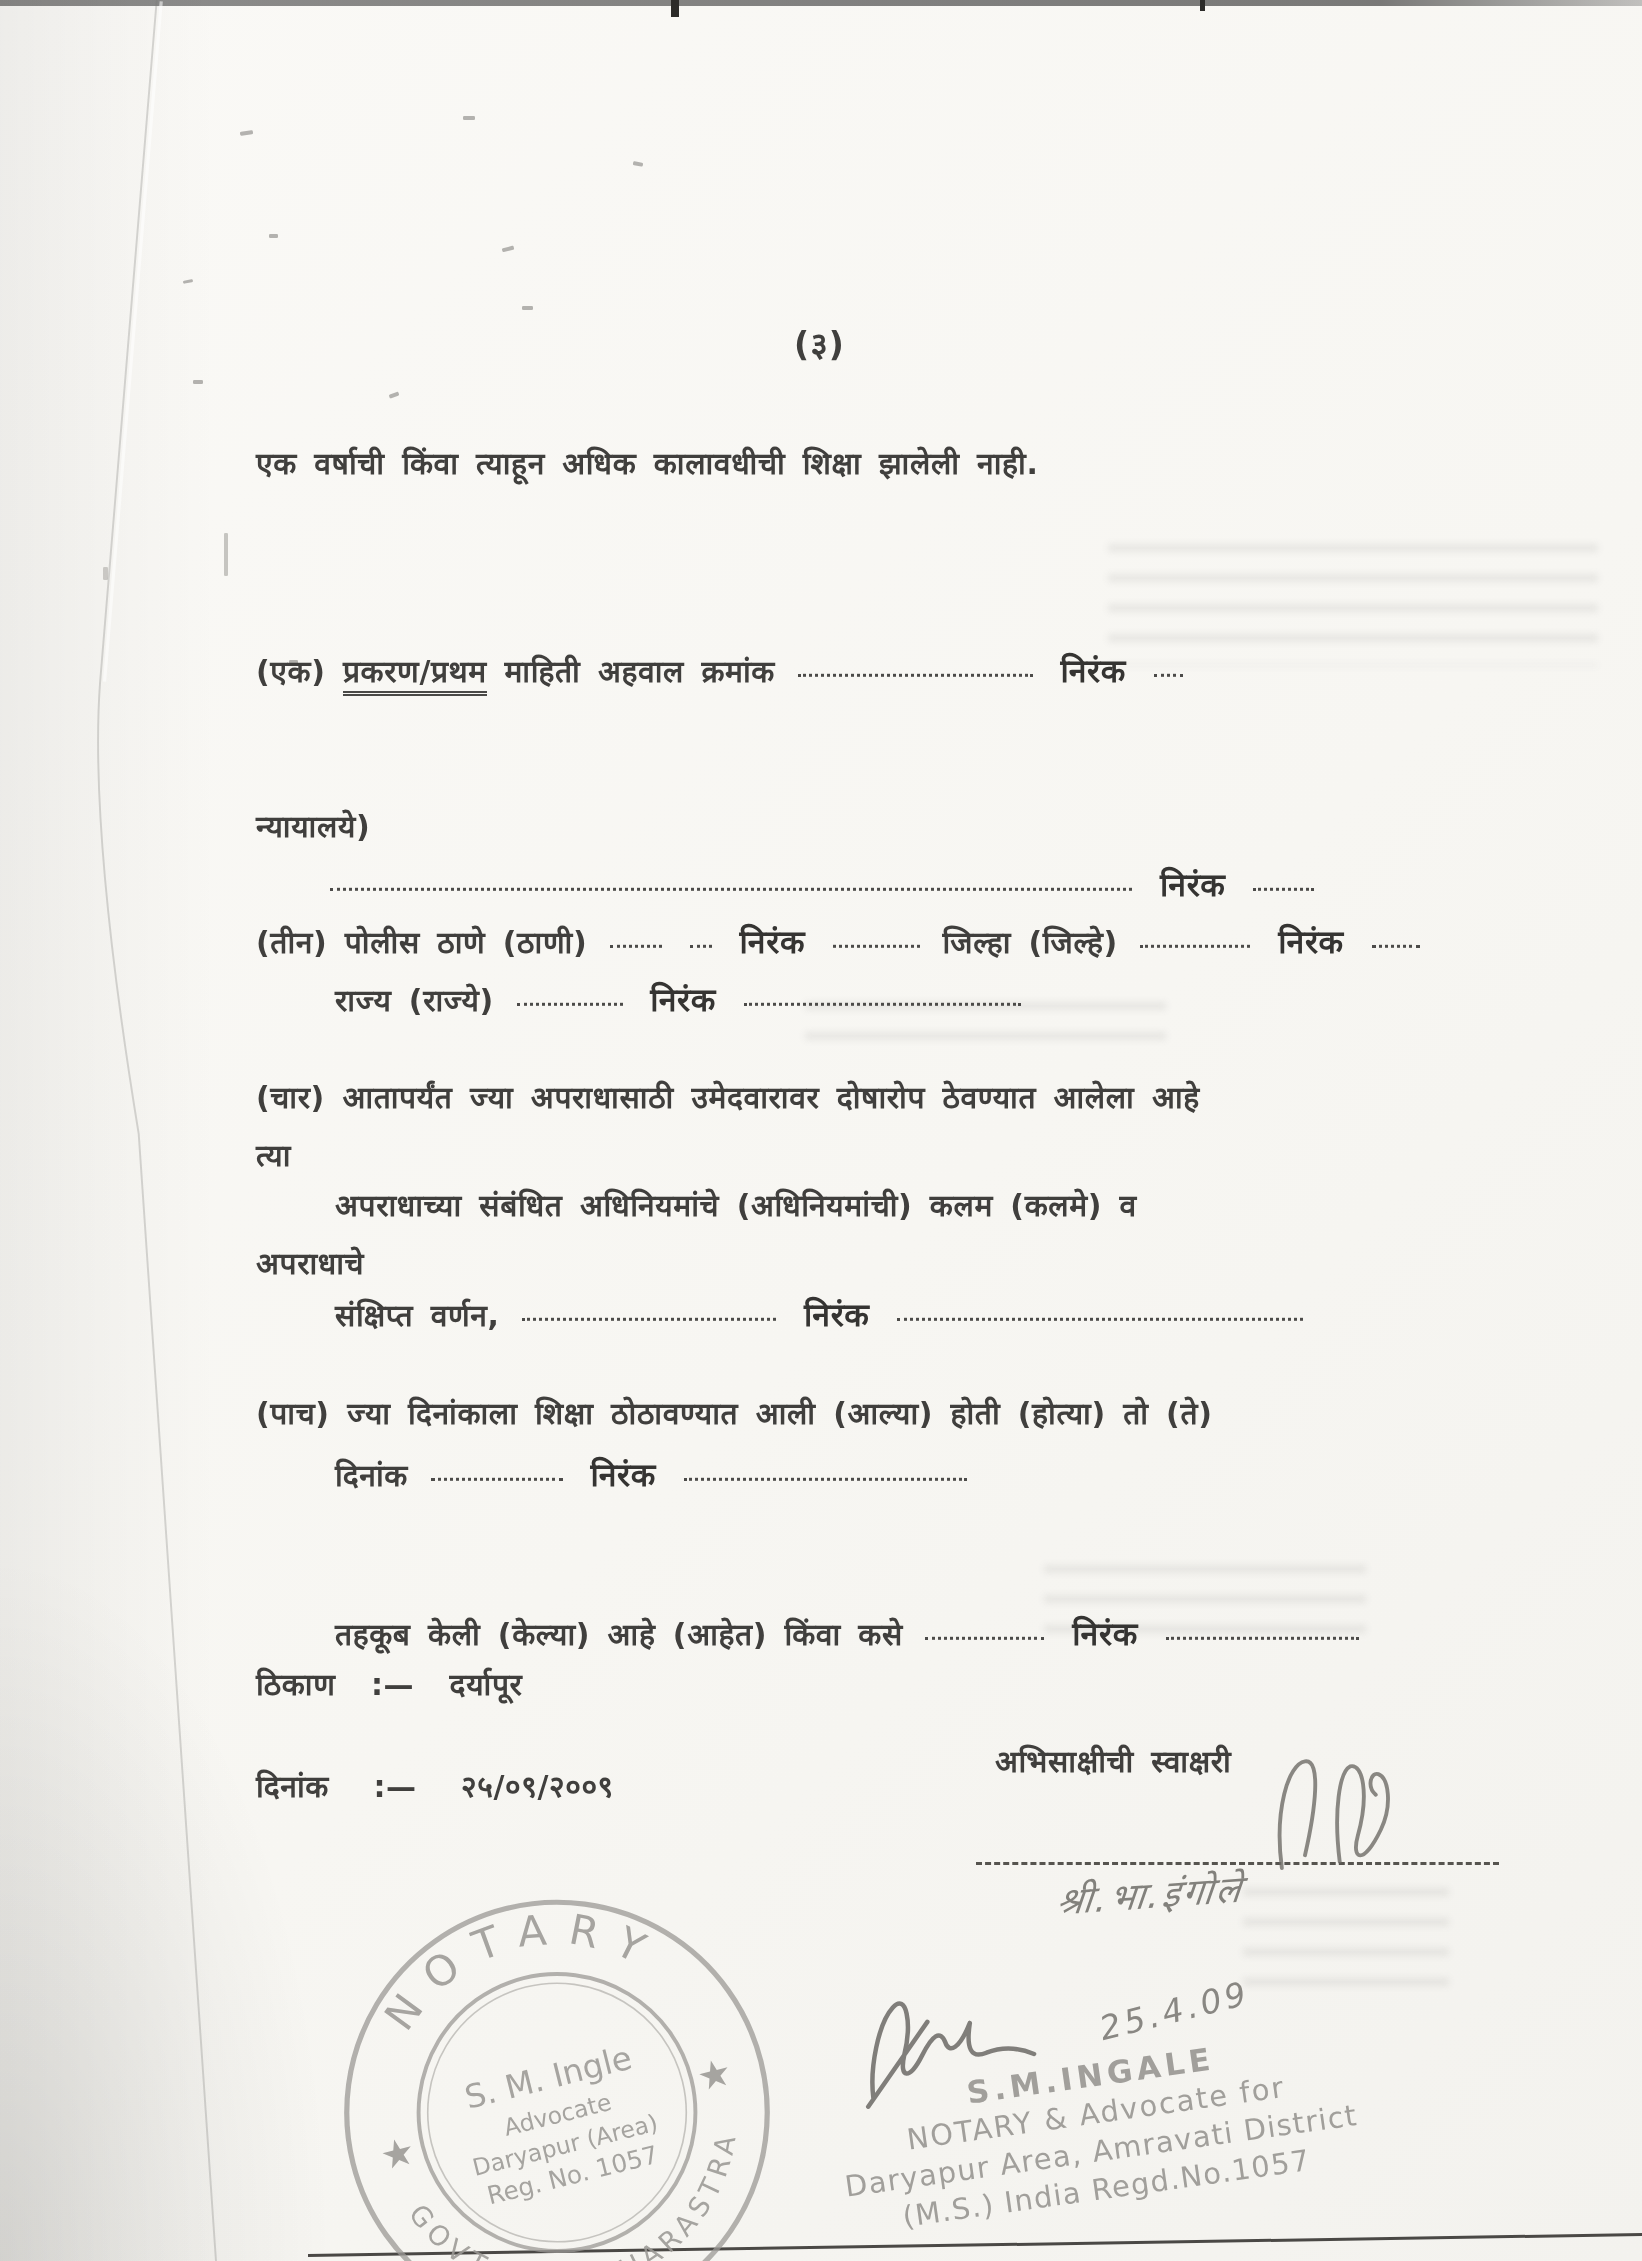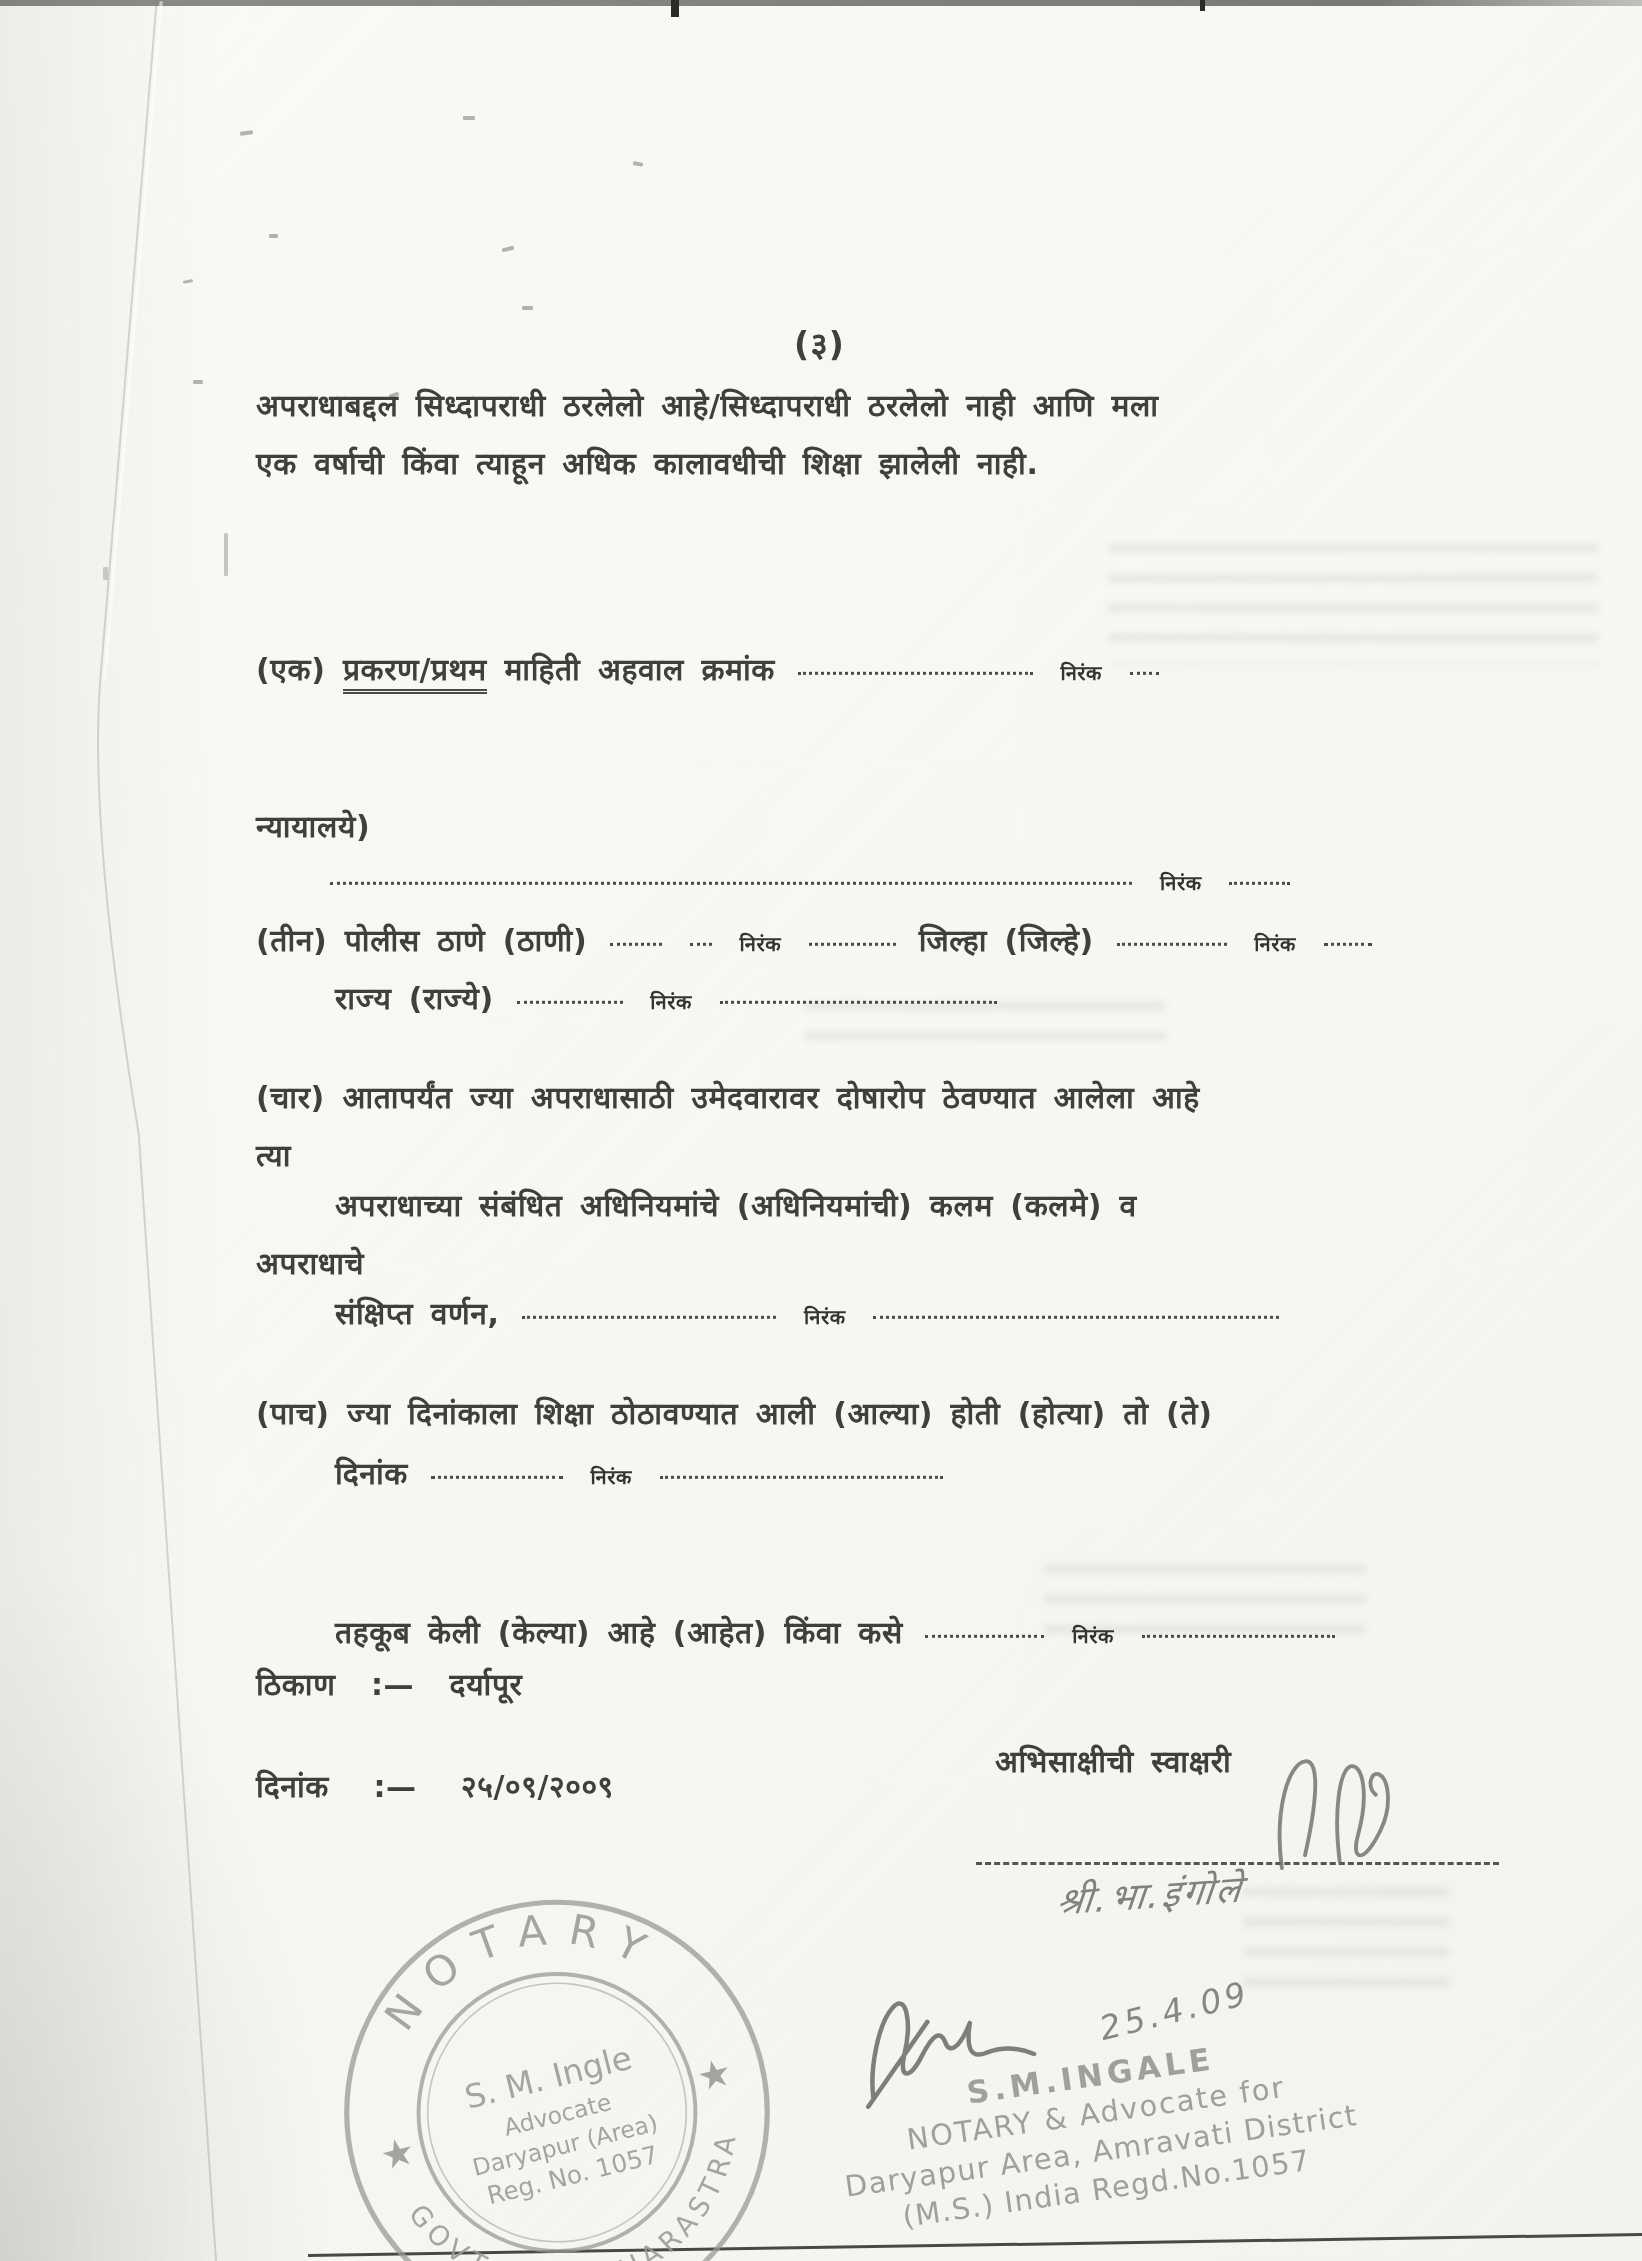--- a/index.html
+++ b/index.html
@@ -15,21 +15,21 @@
     position:absolute;
     white-space:nowrap;
     font-size:30px;
     font-weight:600;
     letter-spacing:0.6px;
     word-spacing:6.4px;
     color:#403f3d;
   }
   .nil{
     font-weight:700;
-    font-size:20px;
+    font-size:32px;
     color:#353432;
     margin:0 5.2px;
   }
   .dots{
     display:inline-block;
     height:5.2px;
     border-bottom:3.2px dotted #4c4b49;
     margin:0 5.2px;
     transform:translateY(-5.2px);
   }
@@ -147,21 +147,20 @@
   <div class="speck" style="left:103px;top:567px;width:5.2px;height:13px;opacity:.35;"></div>
   <div class="speck" style="left:289px;top:660px;width:9px;height:3.9px;"></div>
 
   <div class="ghost" style="left:1108px;top:544px;width:490px;height:122px;"></div>
   <div class="ghost" style="left:805px;top:1002px;width:361px;height:52px;"></div>
   <div class="ghost" style="left:1044px;top:1565px;width:322px;height:77px;"></div>
   <div class="ghost" style="left:1243px;top:1888px;width:206px;height:110px;"></div>
 
   <div class="line pageno" style="left:794px;top:321px;">(३)</div>
 
-  <div class="line" style="left:256px;top:384px;">अपराधाबद्दल सिध्दापराधी ठरलेलो आहे/सिध्दापराधी ठरलेलो नाही आणि मला</div>
   <div class="line" style="left:256px;top:442px;">एक वर्षाची किंवा त्याहून अधिक कालावधीची शिक्षा झालेली नाही.</div>
 
   <div class="line" style="left:256px;top:648px;">
     <span>(एक)</span>
     <span class="uline">प्रकरण/प्रथम</span>
     <span>माहिती अहवाल क्रमांक</span>
     <span class="dots" style="width:235px;"></span>
     <span class="nil">निरंक</span>
     <span class="dots" style="width:29px;"></span>
   </div>

